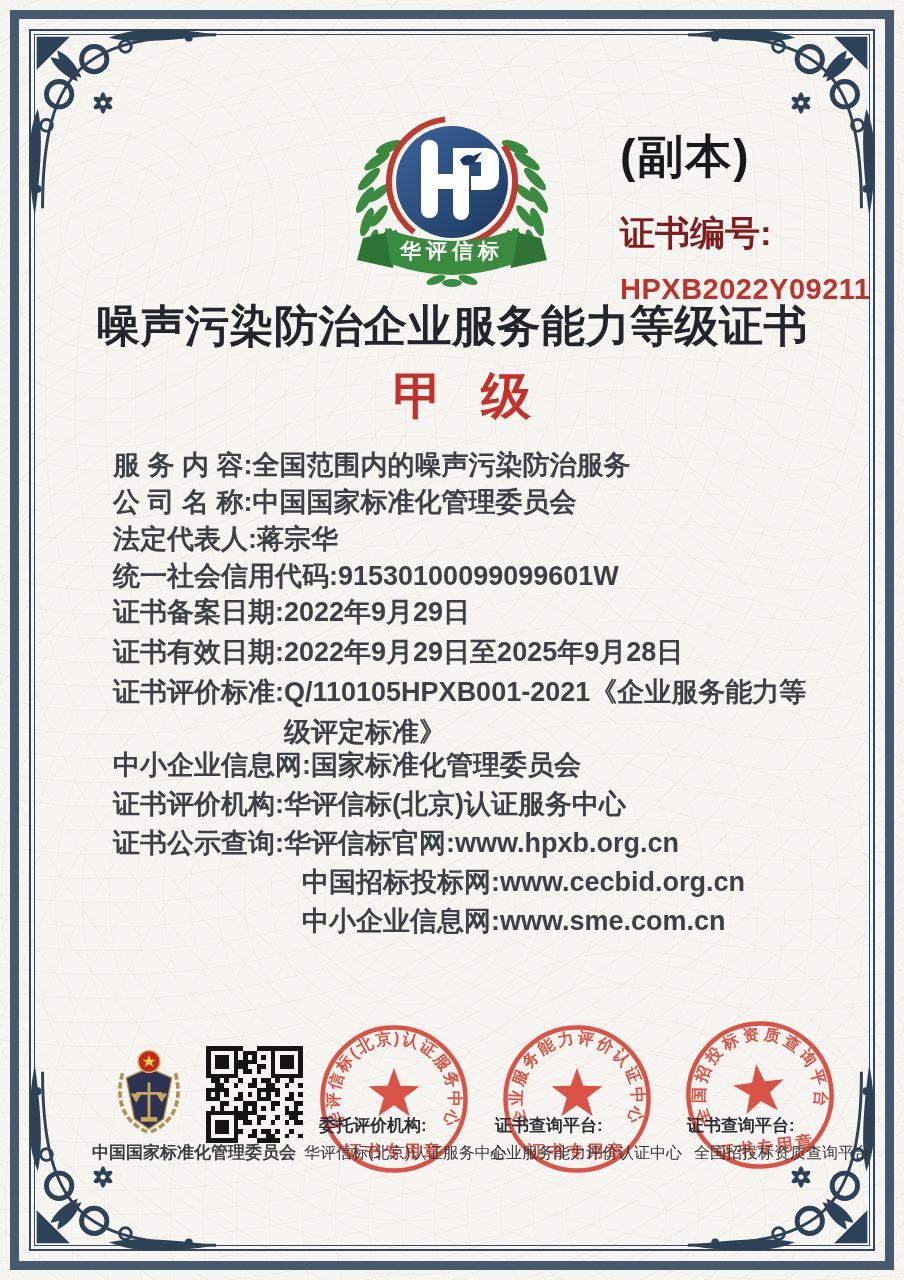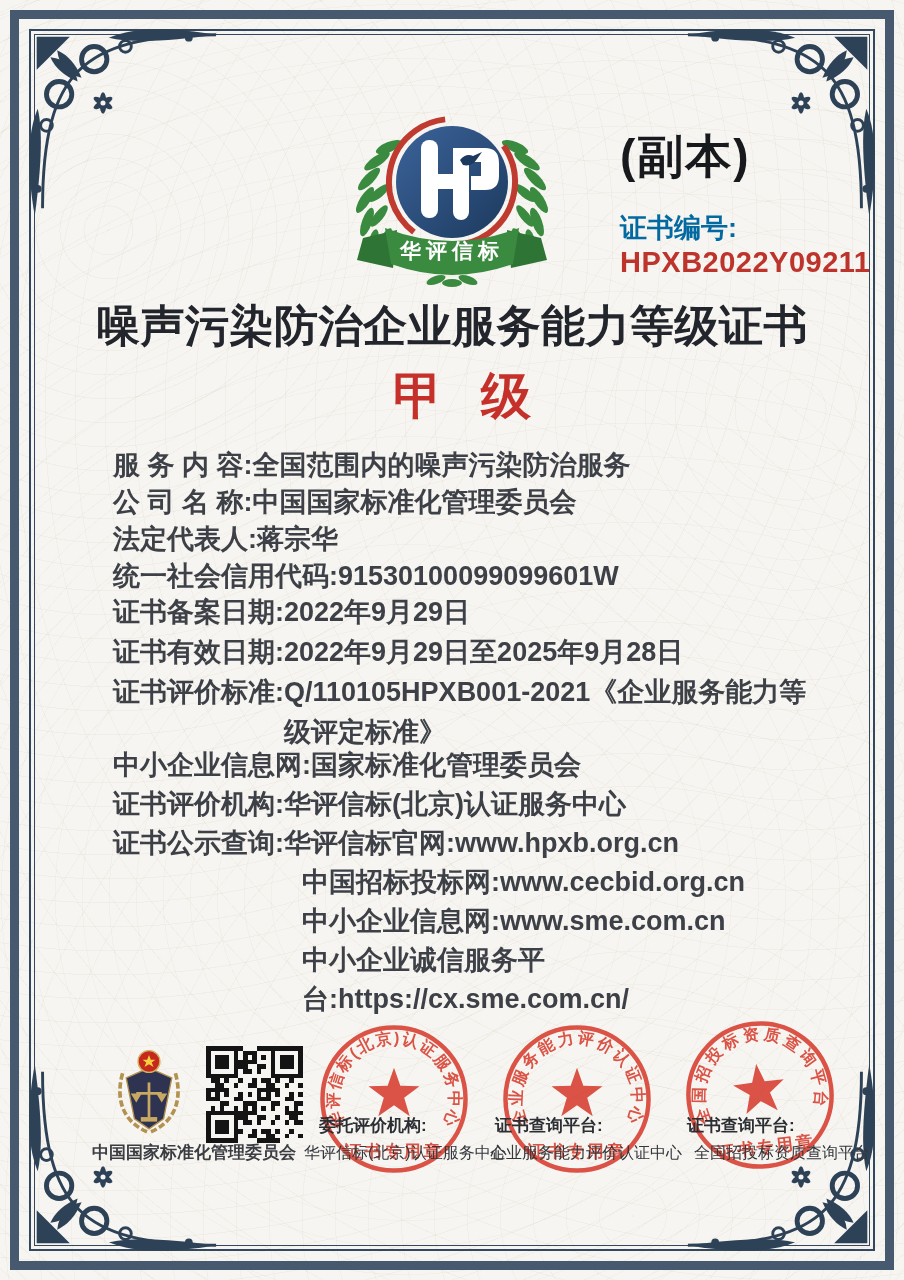--- a/index.html
+++ b/index.html
@@ -26,22 +26,22 @@
   .corner svg{width:100%;height:100%;display:block;}
   .corner.tl{top:25px;left:25px;}
   .corner.tr{top:25px;right:25px;transform:scaleX(-1);}
   .corner.bl{bottom:25px;left:25px;transform:scaleY(-1);}
   .corner.br{bottom:25px;right:25px;transform:scale(-1,-1);}
 
   
   .logo{position:absolute;top:90px;left:50%;transform:translateX(-50%);width:226px;height:200px;}
   .copy-info{position:absolute;left:620px;top:126px;width:240px;}
   .copy-label{font-size:46px;font-weight:700;color:#17191d;letter-spacing:2px;}
-  .certno-label{margin-top:22px;font-size:27px;font-weight:700;color:#0369a1;}
-  .certno{margin-top:0;font-size:29px;font-weight:700;color:#bd342c;letter-spacing:.5px;}
+  .certno-label{margin-top:22px;font-size:35px;font-weight:700;color:#7f1d1d;}
+  .certno{margin-top:16px;font-size:29px;font-weight:700;color:#bd342c;letter-spacing:.5px;}
 
   .title{position:absolute;top:297px;left:0;width:100%;text-align:center;
     font-size:44px;font-weight:800;color:#22262c;letter-spacing:0.5px;}
   .grade{position:absolute;top:363px;left:0;width:100%;text-align:center;
     font-size:50px;font-weight:800;color:#c6302a;letter-spacing:12px;padding-left:16px;}
 
   
   .fields{position:absolute;left:113px;width:706px;}
   .b1{top:447px;}
   .b2{top:592px;}
@@ -278,21 +278,20 @@
     <div class="row">
         <span class="sp"></span>
         <span class="val">中国招标投标网:www.cecbid.org.cn</span>
       </div>
     <div class="row">
         <span class="sp"></span>
         <span class="val">中小企业信息网:www.sme.com.cn</span>
       </div>
     <div class="row">
         <span class="sp"></span>
-        <span class="val">中小企业诚信服务平台:https://cx.sme.com.cn/</span>
       </div>
   </div>
 
   <div class="emblem">
     <svg viewBox="0 0 90 100">
       <path d="M16 30 C 8 58 16 84 45 95" fill="none" stroke="#b3914e" stroke-width="4" stroke-dasharray="7 3"></path>
       <path d="M74 30 C 82 58 74 84 45 95" fill="none" stroke="#b3914e" stroke-width="4" stroke-dasharray="7 3"></path>
       <path d="M45 24 L70 35 L61 80 L45 91 L29 80 L20 35 Z" fill="#2f3352" stroke="#b3914e" stroke-width="1.5"></path>
       <g stroke="#c9a961" stroke-width="3" fill="none">
         <line x1="45" y1="40" x2="45" y2="78"></line>

